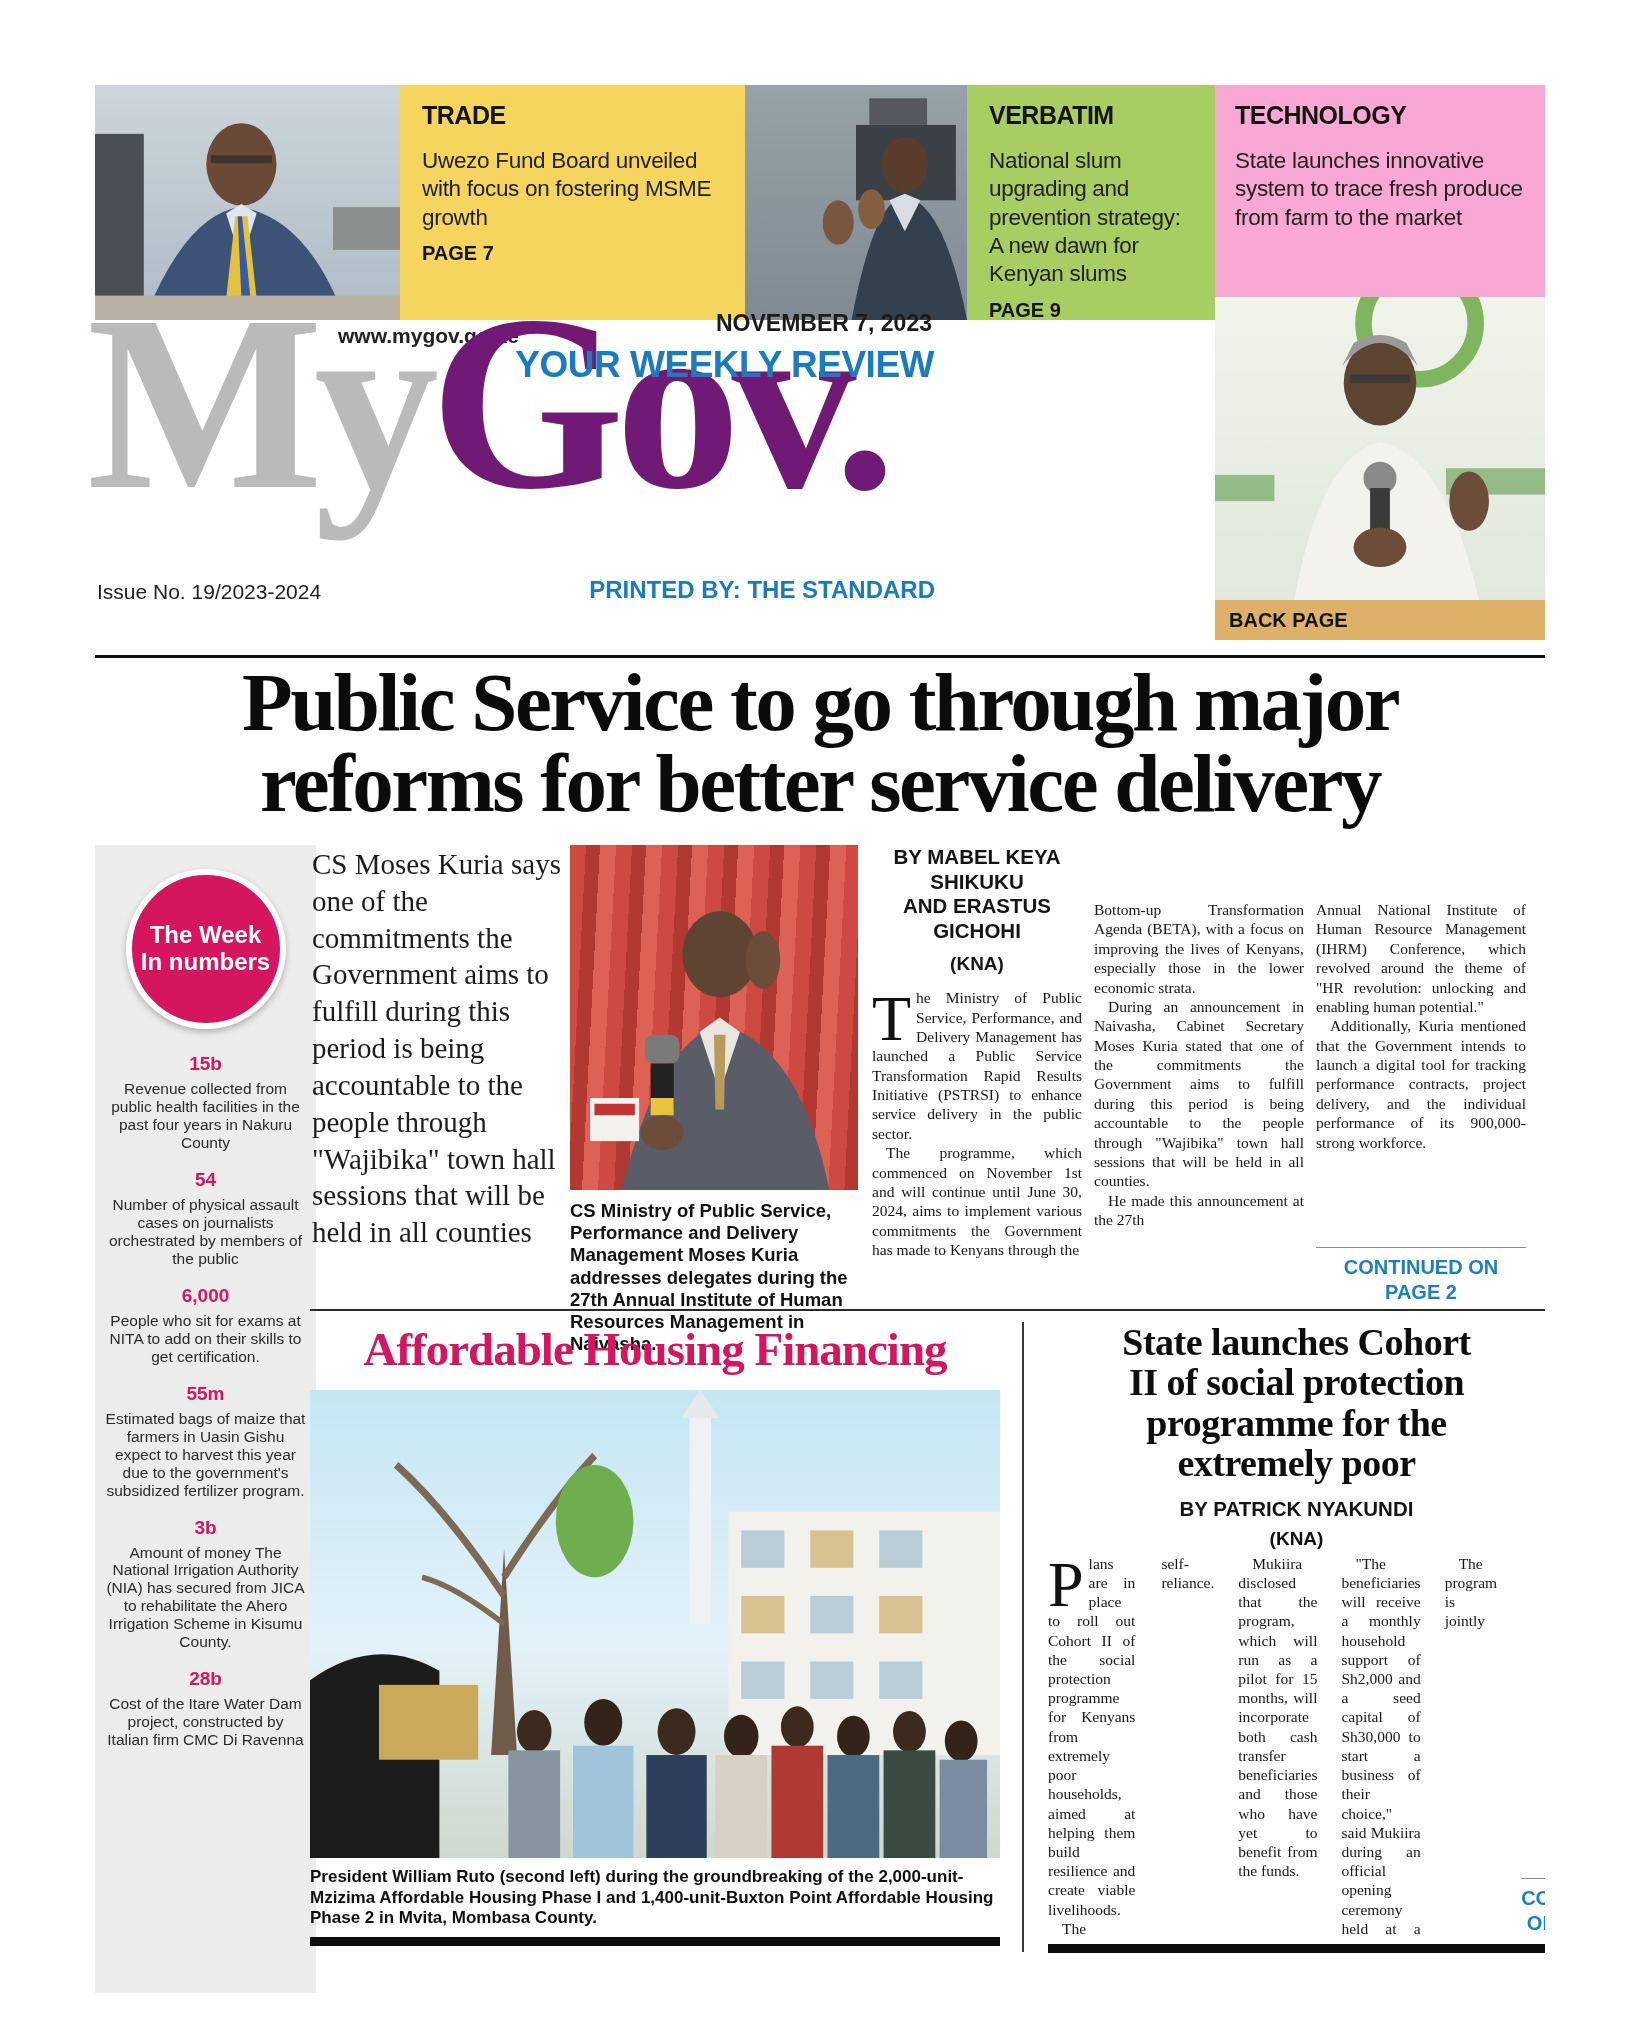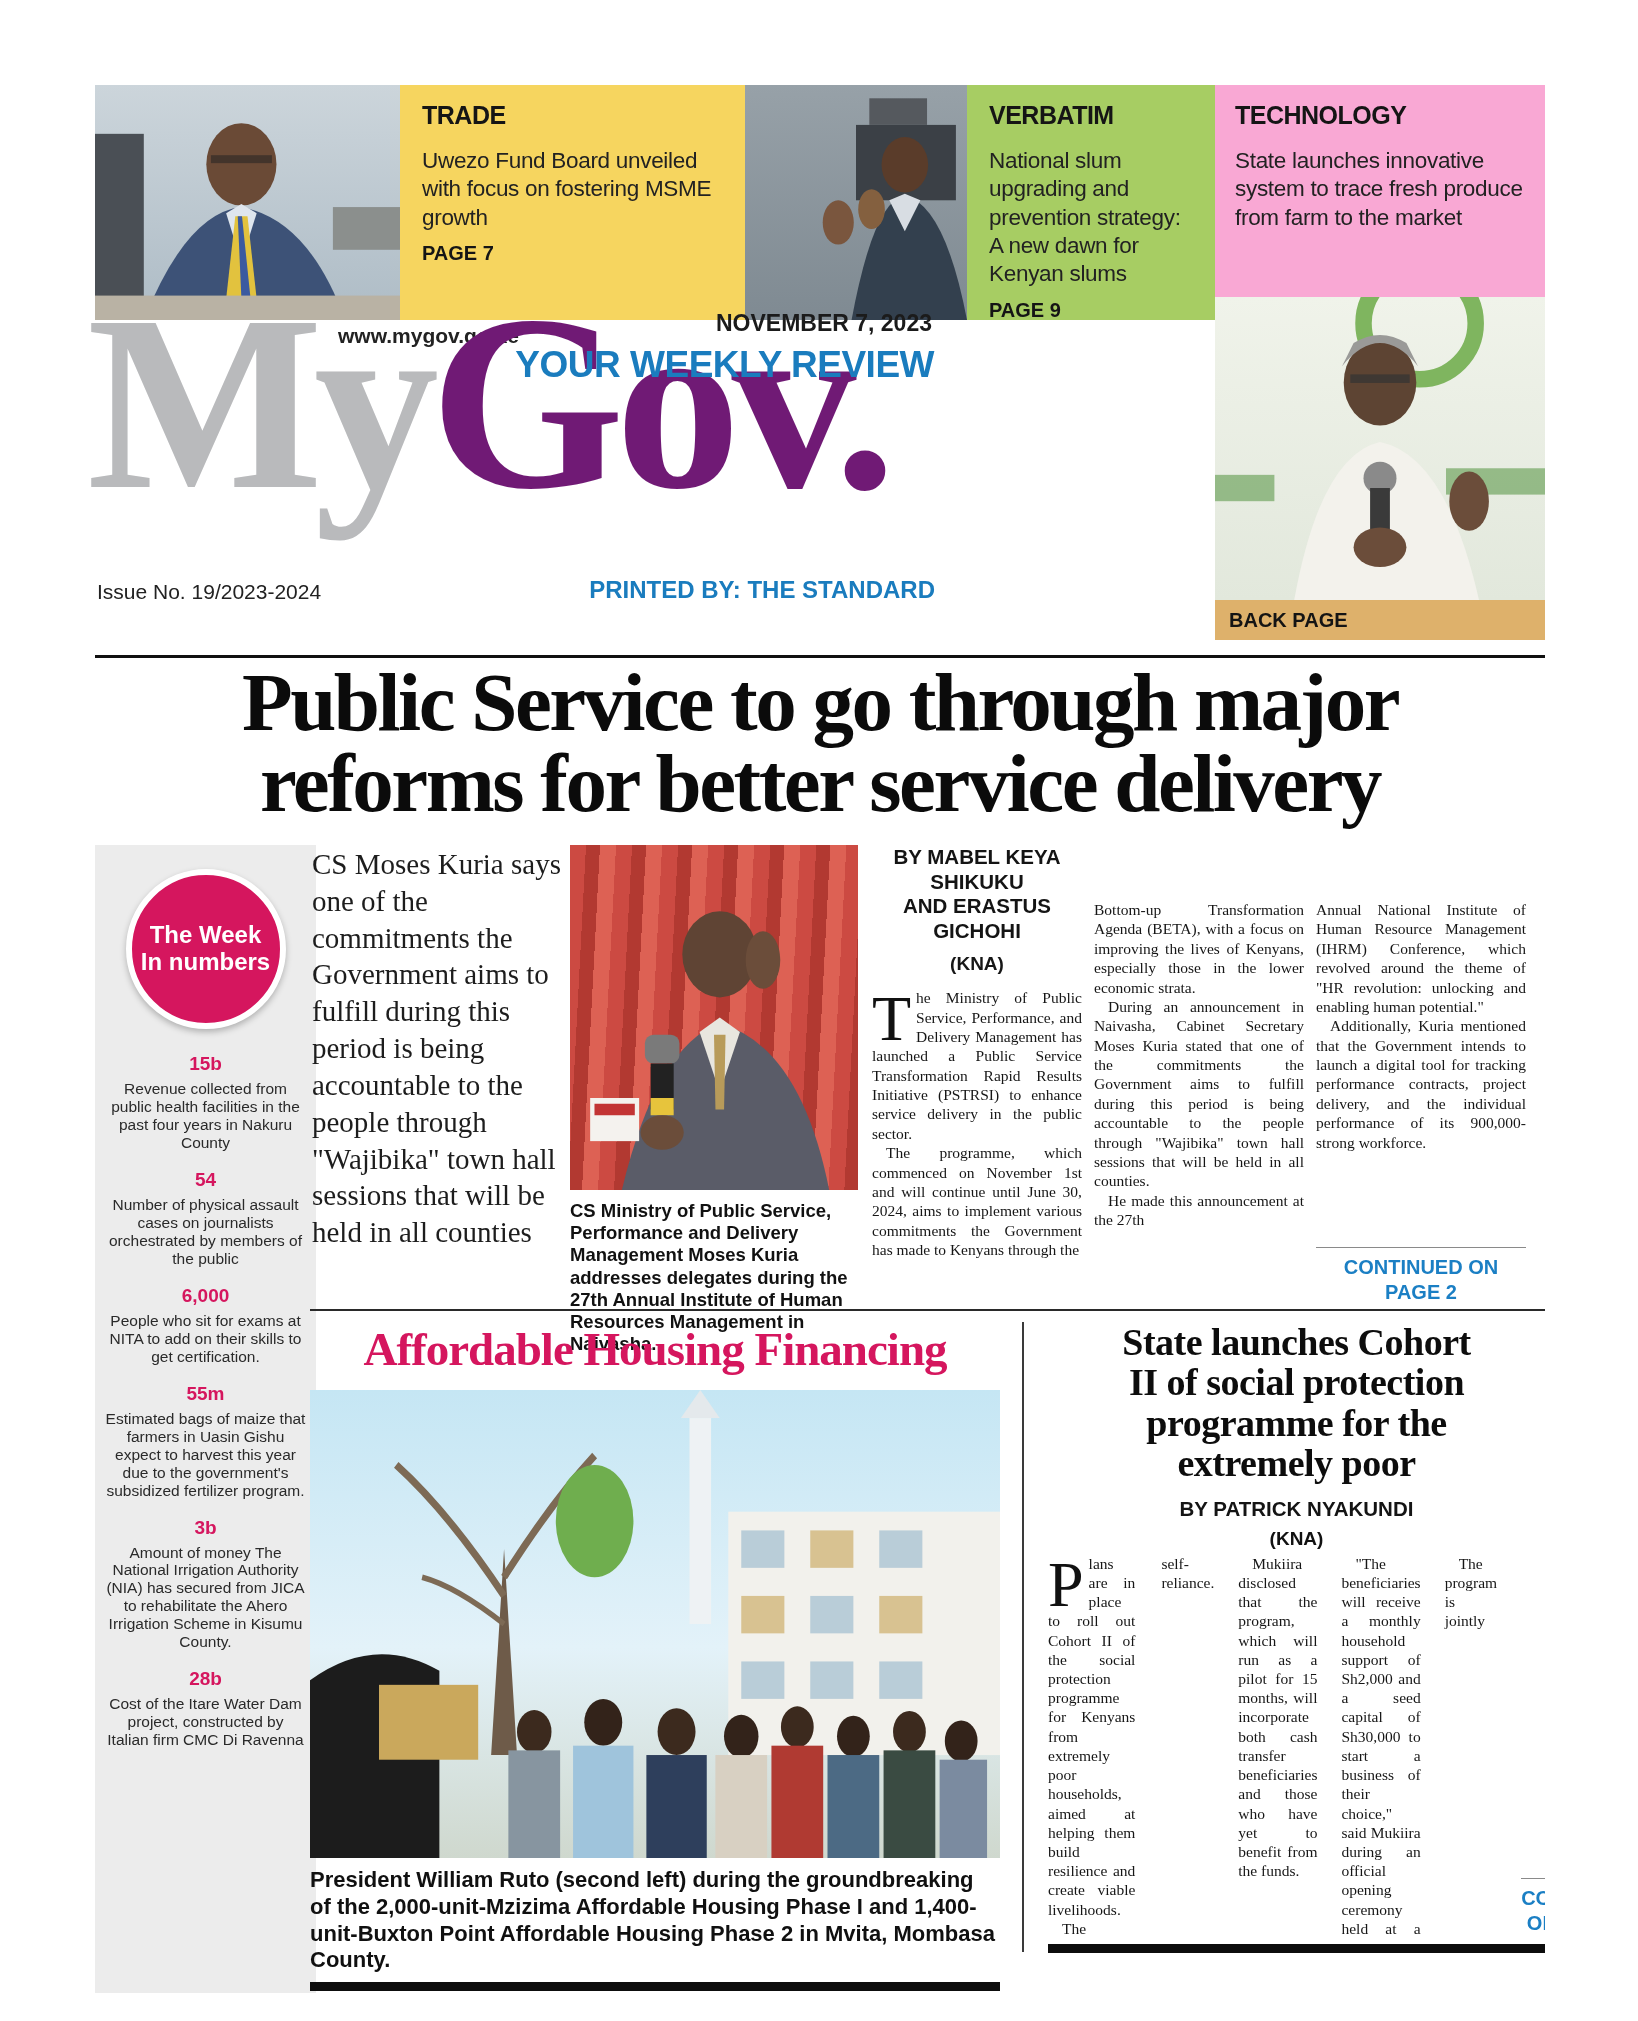--- a/index.html
+++ b/index.html
@@ -80,21 +80,21 @@
   .continued{margin-top:auto;border-top:1.5px solid #8a8a8a;padding-top:7px;text-align:center;
              font-family:"Liberation Sans",sans-serif;font-weight:bold;font-size:20px;color:#1b7fc4;cursor:pointer;}
 
   
   .mid-rule{position:absolute;left:310px;top:1309px;width:1235px;height:2px;background:#2a2a2a;}
   .housing{position:absolute;left:310px;top:1322px;width:690px;}
   .housing-headline{margin:0;text-align:center;font-size:47px;letter-spacing:-1px;font-weight:bold;color:#d5165e;}
   .photo-housing{width:690px;height:468px;margin-top:14px;overflow:hidden;
      background:linear-gradient(180deg,#c5e6f4 0%,#e3f2f9 55%,#cfd8ce 100%);}
   .photo-housing svg{display:block;width:100%;height:100%;}
-  .hcaption{font-family:"Liberation Sans",sans-serif;font-weight:bold;font-size:22px;line-height:1.22;
+  .hcaption{font-family:"Liberation Sans",sans-serif;font-weight:bold;font-size:17px;line-height:1.22;
             margin:9px 0 0 0;color:#101010;}
   .thick-rule{height:9px;background:#0d0d0d;margin-top:8px;}
 
   .vert-divider{position:absolute;left:1022px;top:1322px;width:2px;height:630px;background:#3a3a3a;}
 
   .cohort{position:absolute;left:1048px;top:1322px;width:497px;}
   .cohort-headline{margin:0;text-align:center;font-size:38px;line-height:1.06;letter-spacing:-0.5px;
                    font-weight:bold;color:#0d0d0d;}
   .cohort .byline{margin-top:14px;}
   .cohort .agency{margin:6px 0 4px 0;}

